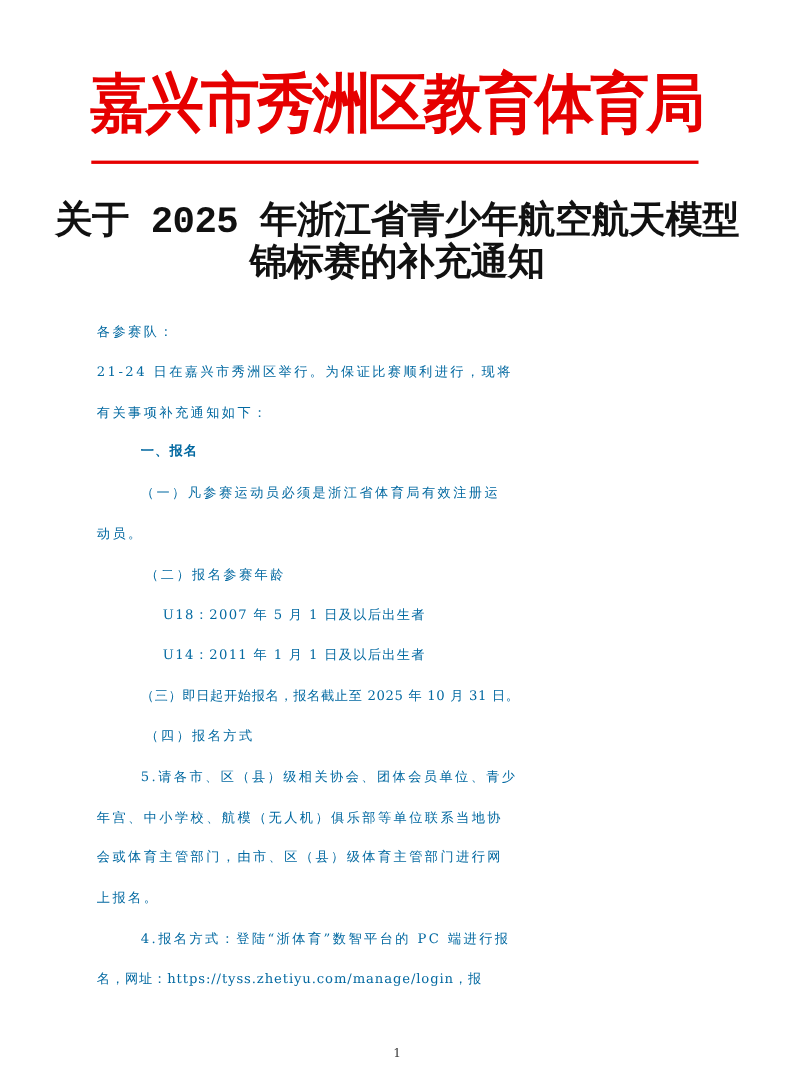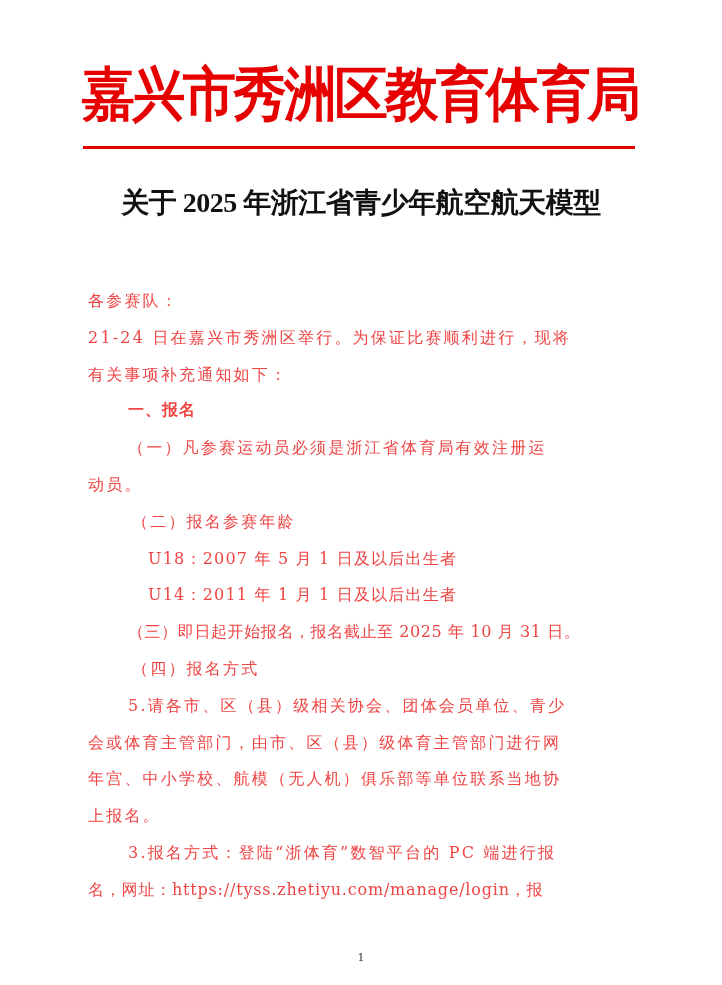--- a/index.html
+++ b/index.html
@@ -37,36 +37,36 @@
       width: 552px;
       height: 3px;
       background: #e60000;
     }
     .doc-title {
       position: absolute;
       left: 0;
       top: 184px;
       width: 722px;
       text-align: center;
-      font-family: Liberation Serif, serif;
+      font-family: Liberation Mono, monospace;
       font-weight: bold;
-      font-size: 28px;
+      font-size: 34px;
       line-height: 38px;
       color: #111;
       letter-spacing: -0.5px;
     }
     .body-text {
       position: absolute;
       left: 88px;
       top: 283px;
       width: 545px;
-      font-size: 16px;
+      font-size: 12px;
       line-height: 36.8px;
       letter-spacing: 2.2px;
-      color: #ef4444;
+      color: #0369a1;
     }
     .body-text p {
       margin: 0;
       text-align: justify;
       text-align-last: left;
     }
     .indent { text-indent: 40px; }
     .indent-sm { padding-left: 44px; }
     .indent-md { padding-left: 60px; letter-spacing: 1.2px; }
     .indent-lg { padding-left: 40px; letter-spacing: 0.6px; }
@@ -89,20 +89,21 @@
     }
   </style>
 </head>
 <body>
 
 <div class="masthead">嘉兴市秀洲区教育体育局</div>
 <div class="red-rule"></div>
 
 <div class="doc-title">
   <div>关于 2025 年浙江省青少年航空航天模型</div>
+  <div>锦标赛的补充通知</div>
 </div>
 
 <div class="body-text">
   <p>各参赛队：</p>
 
   <p>21-24 日在嘉兴市秀洲区举行。为保证比赛顺利进行，现将</p>
   <p>有关事项补充通知如下：</p>
 
   <p class="heading">一、报名</p>
 
@@ -111,21 +112,21 @@
 
   <p class="indent-sm">（二）报名参赛年龄</p>
   <p class="indent-md">U18：2007 年 5 月 1 日及以后出生者</p>
   <p class="indent-md">U14：2011 年 1 月 1 日及以后出生者</p>
 
   <p class="indent-lg">（三）即日起开始报名，报名截止至 2025 年 10 月 31 日。</p>
 
   <p class="indent-sm">（四）报名方式</p>
 
   <p class="indent">5.请各市、区（县）级相关协会、团体会员单位、青少</p>
+  <p>年宫、中小学校、航模（无人机）俱乐部等单位联系当地协</p>
   <p>会或体育主管部门，由市、区（县）级体育主管部门进行网</p>
-  <p>年宫、中小学校、航模（无人机）俱乐部等单位联系当地协</p>
   <p>上报名。</p>
 
-  <p class="indent">3.报名方式：登陆“浙体育”数智平台的 PC 端进行报</p>
+  <p class="indent">4.报名方式：登陆“浙体育”数智平台的 PC 端进行报</p>
   <p class="url">名，网址：https://tyss.zhetiyu.com/manage/login，报</p>
 </div>
 
 <div class="page-number">1</div>
 
 </body></html>

